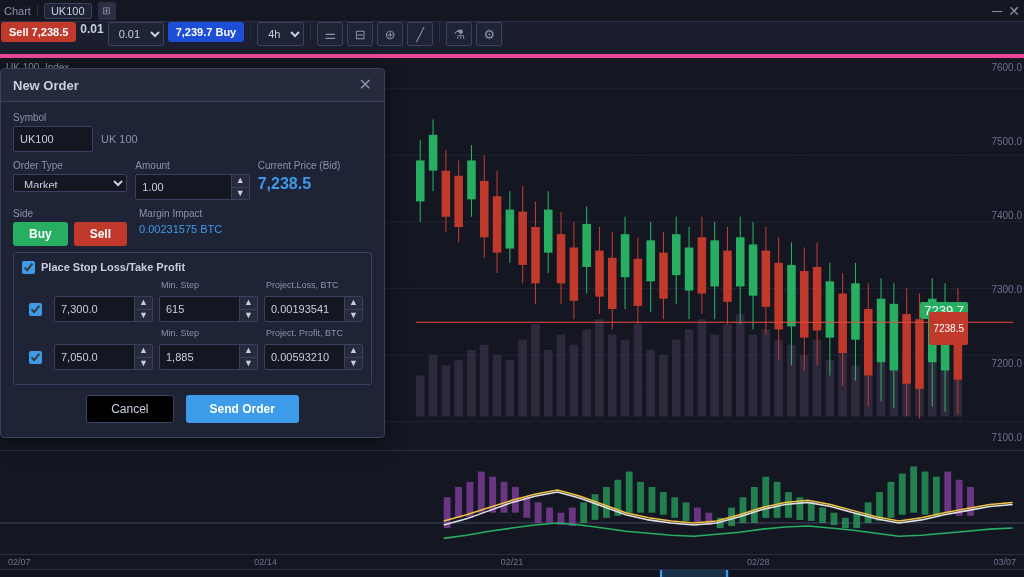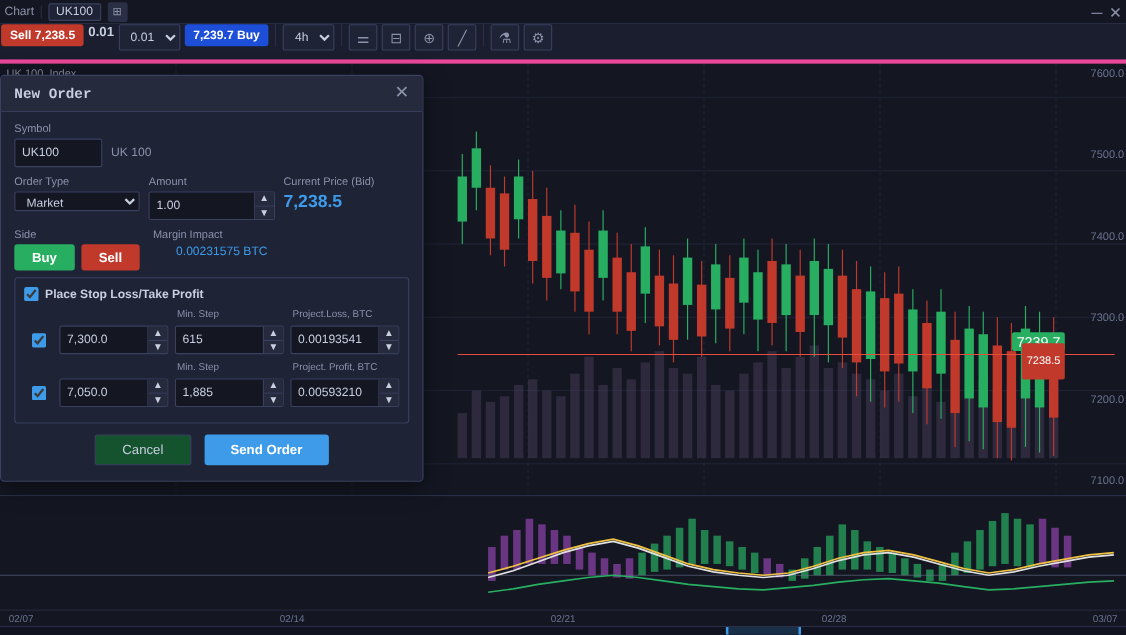--- a/index.html
+++ b/index.html
@@ -267,21 +267,20 @@
       border-bottom: 1px solid #3a4060;
       display: flex;
       align-items: center;
       justify-content: space-between;
       border-radius: 4px 4px 0 0;
     }
     .dialog-title {
       color: #c8cfe0;
       font-size: 13px;
       font-weight: bold;
-      font-family: Liberation Mono, monospace;
     }
     .dialog-close {
       color: #8b92aa;
       cursor: pointer;
       font-size: 16px;
       line-height: 1;
     }
     .dialog-body {
       padding: 10px 12px;
     }
@@ -415,31 +414,30 @@
       padding: 5px 16px;
       border-radius: 3px;
       font-size: 12px;
       font-weight: bold;
       cursor: pointer;
     }
     .margin-value {
       color: #3d9be9;
       font-size: 11px;
       margin-top: 4px;
-      margin-left: 21px;
     }
     .sl-tp-section {
       border: 1px solid #3a4060;
       border-radius: 3px;
       padding: 8px;
       margin-top: 6px;
     }
     .sl-tp-header {
       display: flex;
-      align-items: center;
+      align-items: flex-start;
       gap: 6px;
       margin-bottom: 6px;
     }
     .sl-tp-checkbox {
       width: 13px;
       height: 13px;
       cursor: pointer;
       accent-color: #3d9be9;
     }
     .sl-tp-title {
@@ -465,21 +463,21 @@
       justify-content: center;
     }
     .dialog-actions {
       display: flex;
       justify-content: center;
       gap: 12px;
       margin-top: 10px;
       padding-bottom: 4px;
     }
     .cancel-btn {
-      background: #14532d;
+      background: #000000;
       border: 1px solid #3a4060;
       color: #c8cfe0;
       padding: 6px 24px;
       border-radius: 3px;
       font-size: 12px;
       cursor: pointer;
     }
     .send-order-btn {
       background: #3d9be9;
       border: none;

